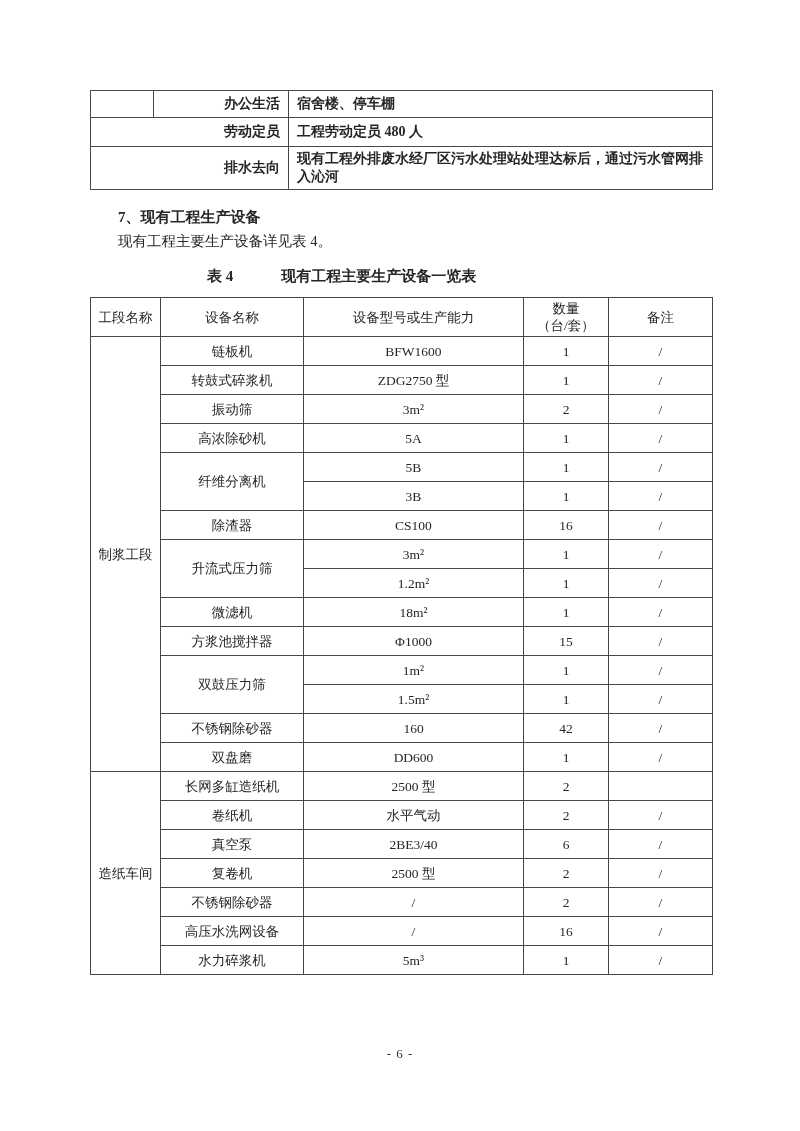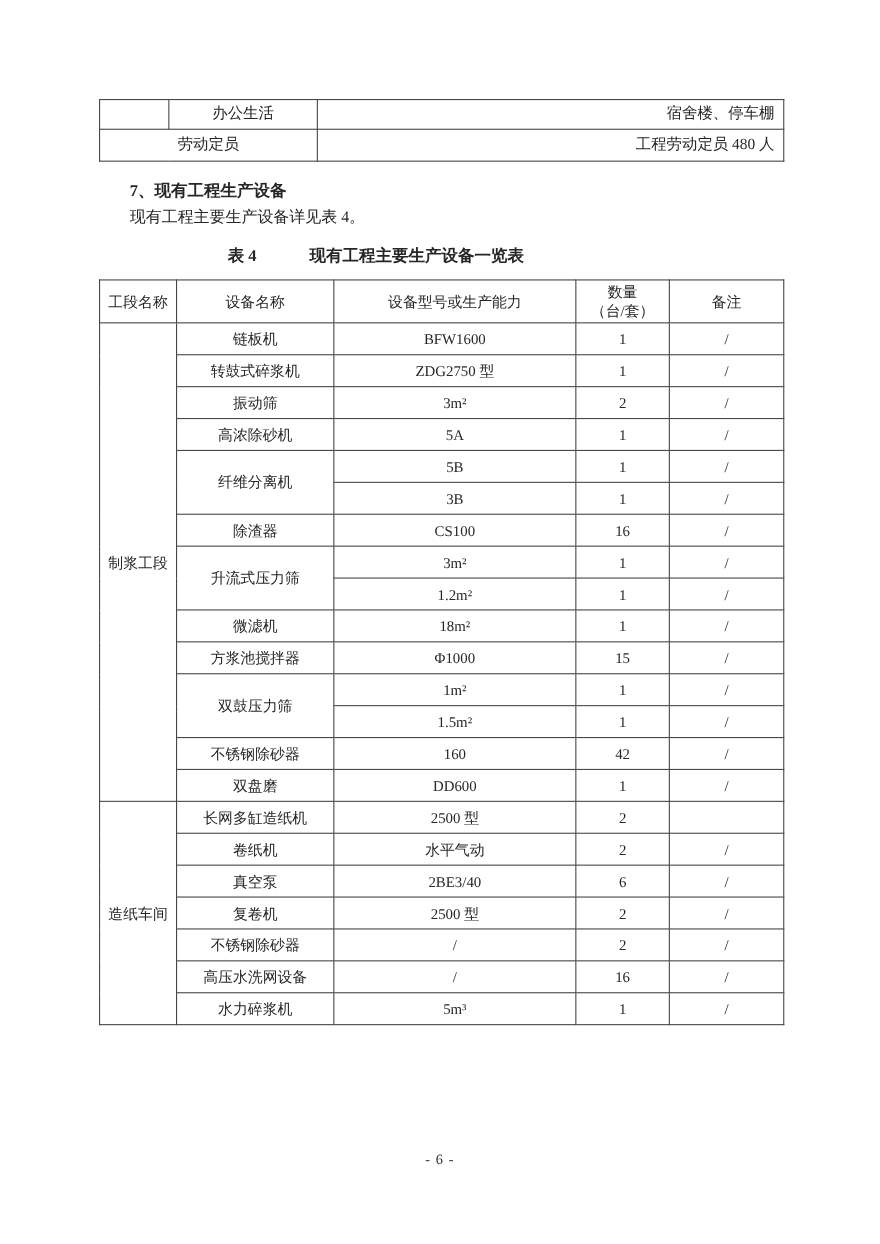--- a/index.html
+++ b/index.html
@@ -26,22 +26,22 @@
     table-layout: fixed;
   }
   td {
     border: 1px solid #474747;
     font-size: 14px;
     vertical-align: middle;
     overflow: hidden;
   }
   
   .info-table td { padding: 3px 8px; line-height: 18px; }
-  .info-table .lab { text-align: center; }
-  .info-table .val { text-align: right; }
+  .info-table .lab { text-align: right; font-weight: bold; }
+  .info-table .val { text-align: left; font-weight: bold; }
   .info-table tr.r1 td { height: 27px; }
   .info-table tr.r2 td, .info-table tr.r3 td { height: 29px; }
   .info-table tr.r4 td { height: 37px; }
   
   .heading {
     margin-top: 17px;
     padding-left: 28px;
     font-size: 15px;
     font-weight: bold;
     line-height: 20px;
@@ -96,20 +96,24 @@
         </colgroup>
       <tbody>
           <tr class="r1">
         <td class="lab"></td>
         <td class="lab">办公生活</td>
         <td class="val">宿舍楼、停车棚</td>
       </tr>
       <tr class="r2">
         <td class="lab" colspan="2">劳动定员</td>
         <td class="val">工程劳动定员 480 人</td>
+      </tr>
+      <tr class="r4">
+        <td class="lab" colspan="2">排水去向</td>
+        <td class="val">现有工程外排废水经厂区污水处理站处理达标后，通过污水管网排入沁河</td>
       </tr>
     </tbody>
       </table>
 
     <div class="heading">7、现有工程生产设备</div>
     <div class="para">现有工程主要生产设备详见表 4。</div>
     <div class="caption">
       <span class="cap-label">表 4</span><span>现有工程主要生产设备一览表</span>
     </div>
 

